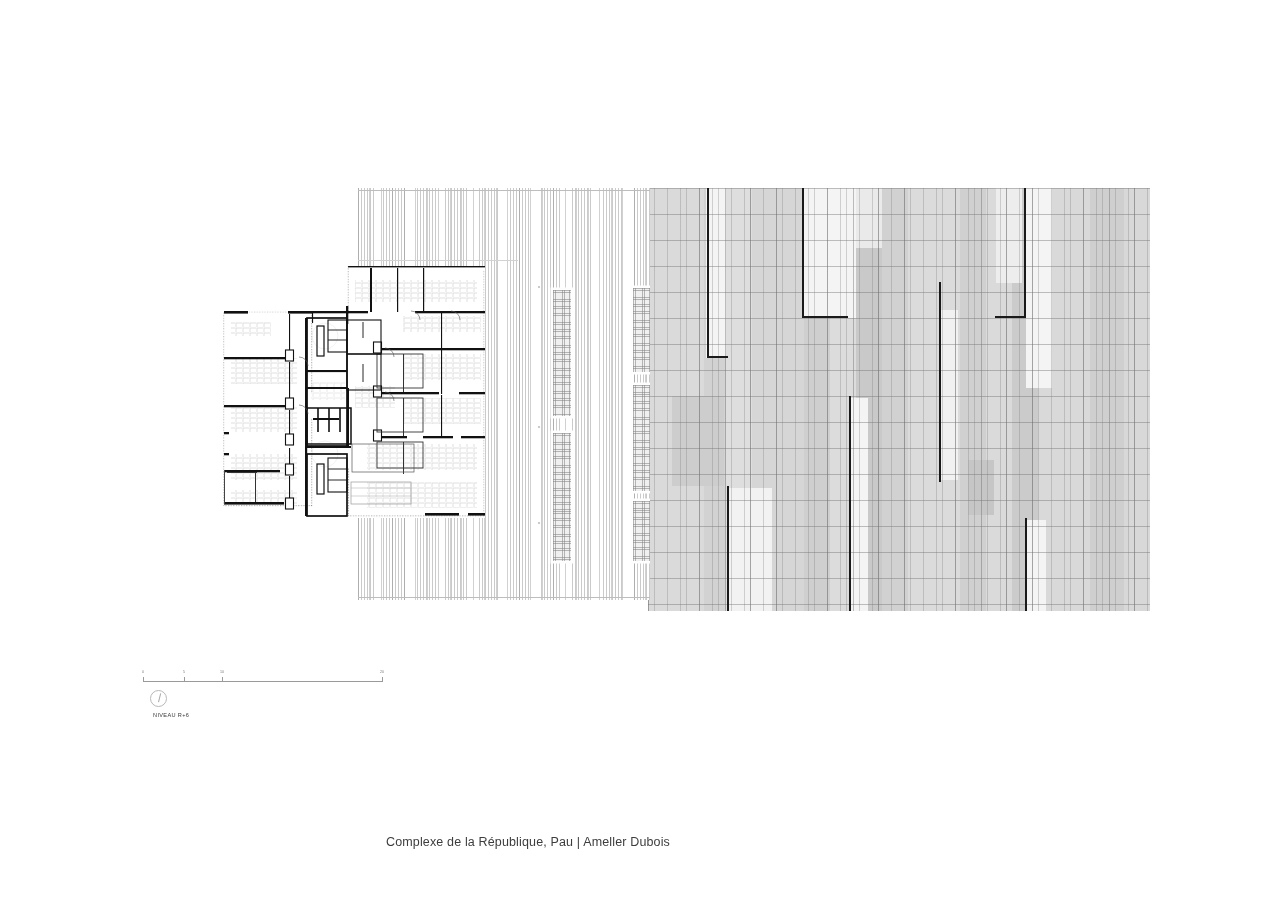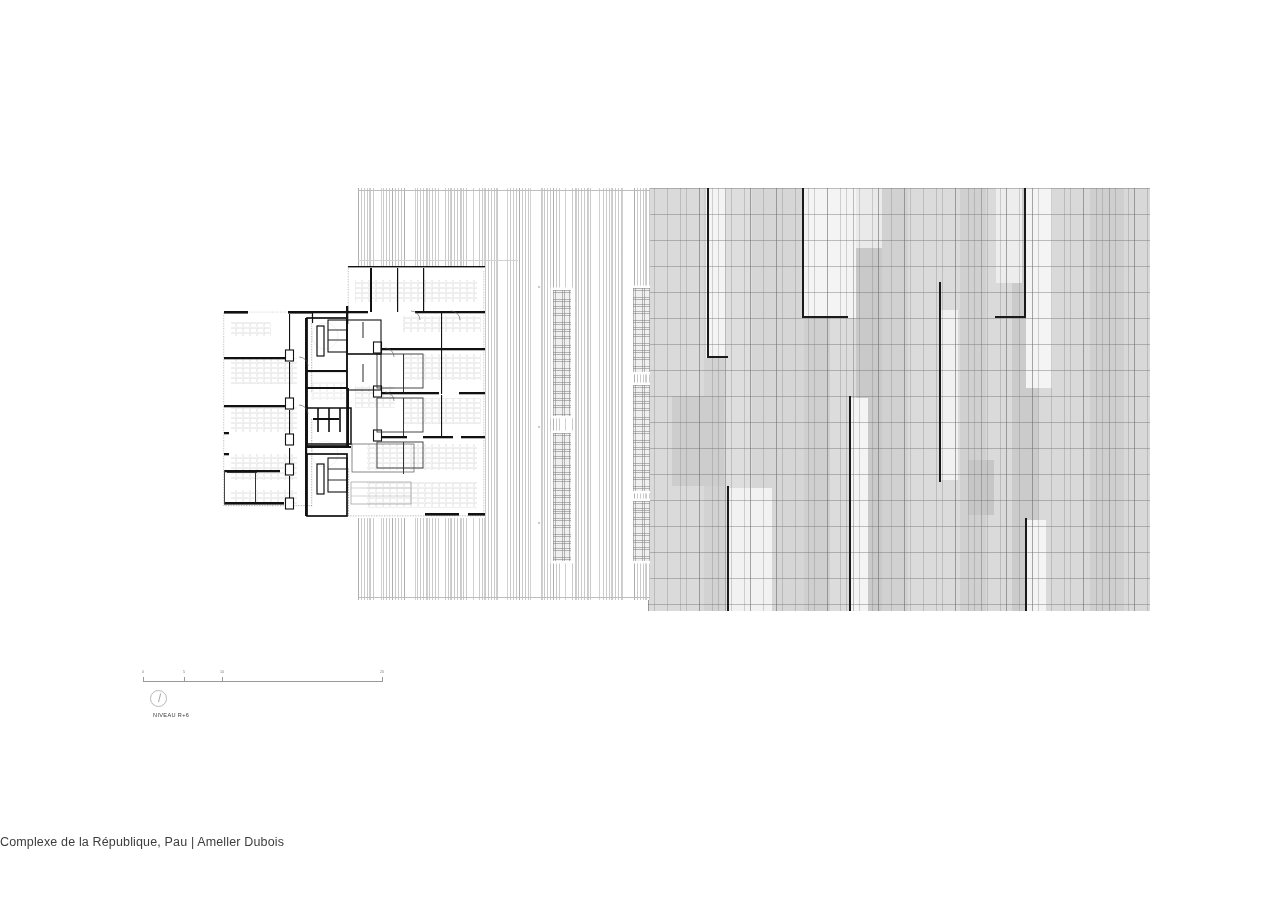--- a/index.html
+++ b/index.html
@@ -98,21 +98,21 @@
   }
   #levelLabel{
     position:absolute;left:13px;top:44px;
     font-size:5.6px;color:#3a3a3a;letter-spacing:.35px;
     font-family:"Liberation Sans", sans-serif;white-space:nowrap;
   }
 
   
   #caption{
     position:absolute;left:0;top:835px;width:1056px;
-    font-size:12.5px;color:#3d3d3d;
+    text-align:center;font-size:12.5px;color:#3d3d3d;
     font-family:"Liberation Sans", sans-serif;letter-spacing:.15px;
   }
 </style>
 </head>
 <body>
 
 <div id="sheet">
 
   <div id="rightPanel">
     <div class="vband" style="left:0px;width:56px;background:#dadada;"></div>

